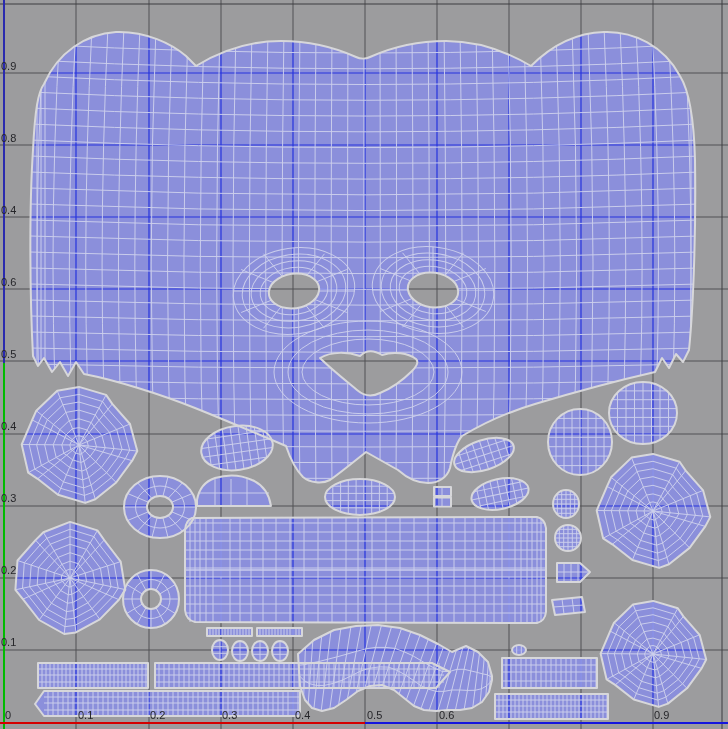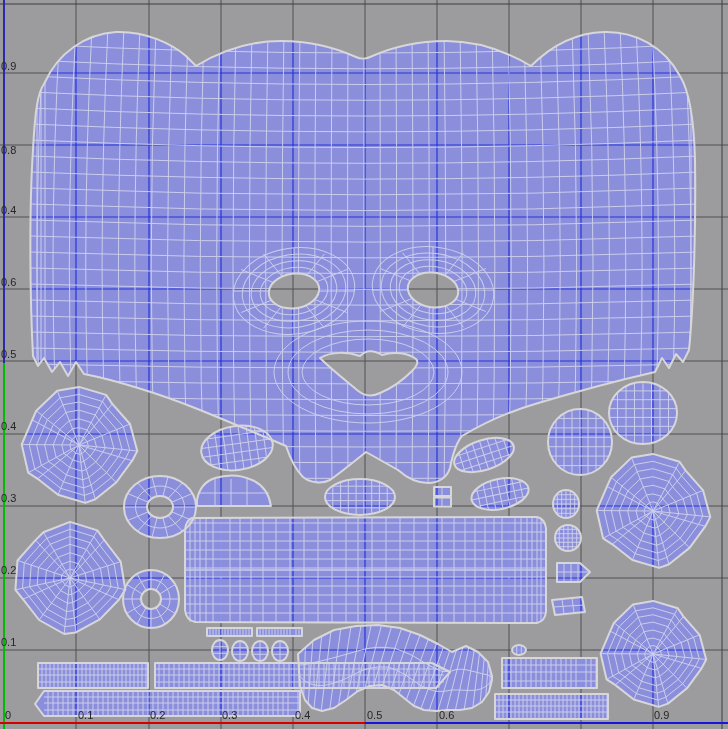--- a/index.html
+++ b/index.html
@@ -838,21 +838,21 @@
         <path d="M 38,663 L 148,663 L 148,688 L 38,688 Z" class="outl"></path>
         <path d="M 155,663 L 432,663 L 450,672 L 436,688 L 155,688 Z" class="outl"></path>
         <path d="M 44,691 L 300,691 L 300,716 L 44,716 L 35,704 Z" class="outl"></path>
         <path d="M 502,658 L 597,658 L 597,688 L 502,688 Z" class="outl"></path>
         <path d="M 495,694 L 608,694 L 608,719 L 495,719 Z" class="outl"></path>
       </g>
   </svg>
 
   <div>
     <span class="axis-label" style="left:1px;top:60px">0.9</span>
-    <span class="axis-label" style="left:1px;top:144px">0.8</span>
+    <span class="axis-label" style="left:1px;top:132px">0.8</span>
     <span class="axis-label" style="left:1px;top:204px">0.4</span>
     <span class="axis-label" style="left:1px;top:276px">0.6</span>
     <span class="axis-label" style="left:1px;top:348px">0.5</span>
     <span class="axis-label" style="left:1px;top:420px">0.4</span>
     <span class="axis-label" style="left:1px;top:492px">0.3</span>
     <span class="axis-label" style="left:1px;top:564px">0.2</span>
     <span class="axis-label" style="left:1px;top:636px">0.1</span>
   </div>
   <div>
     <span class="axis-label" style="left:5px;top:709px">0</span>

